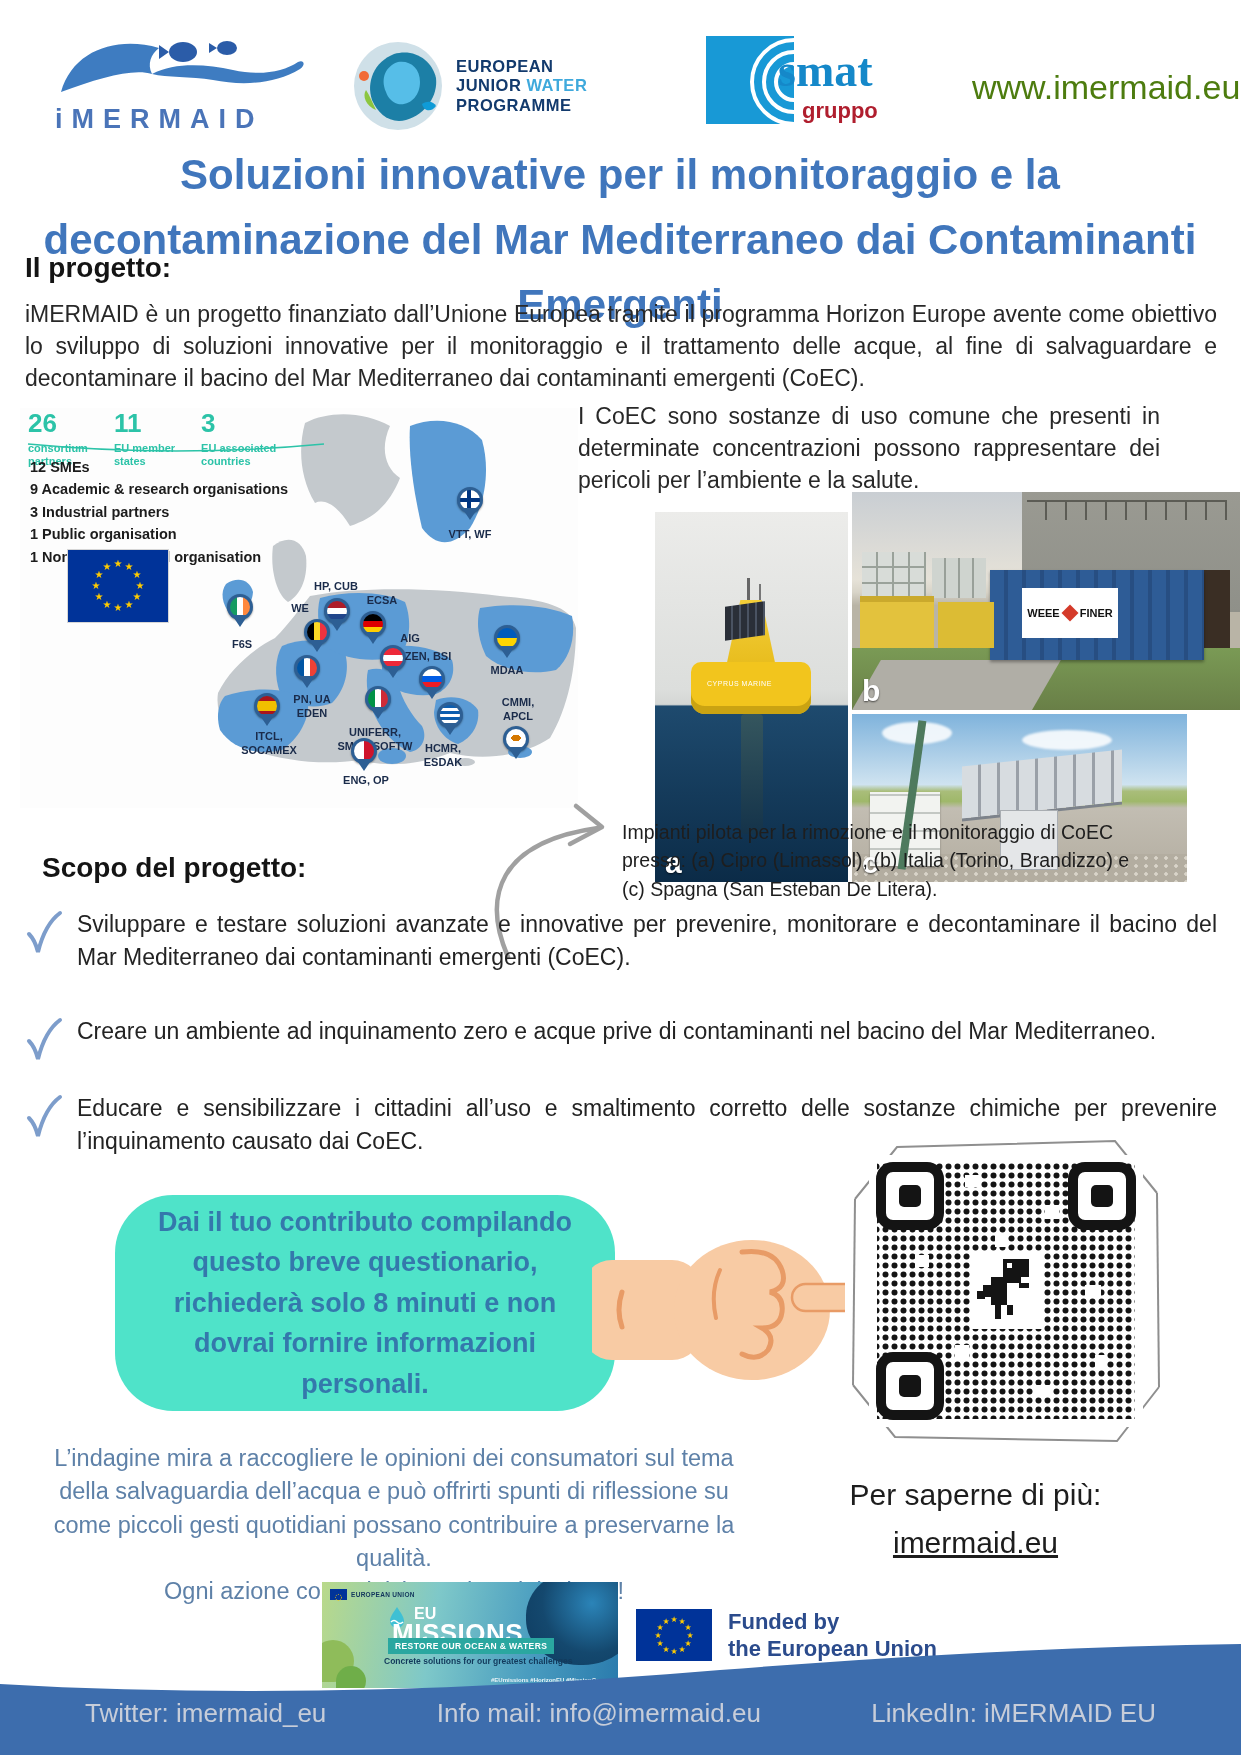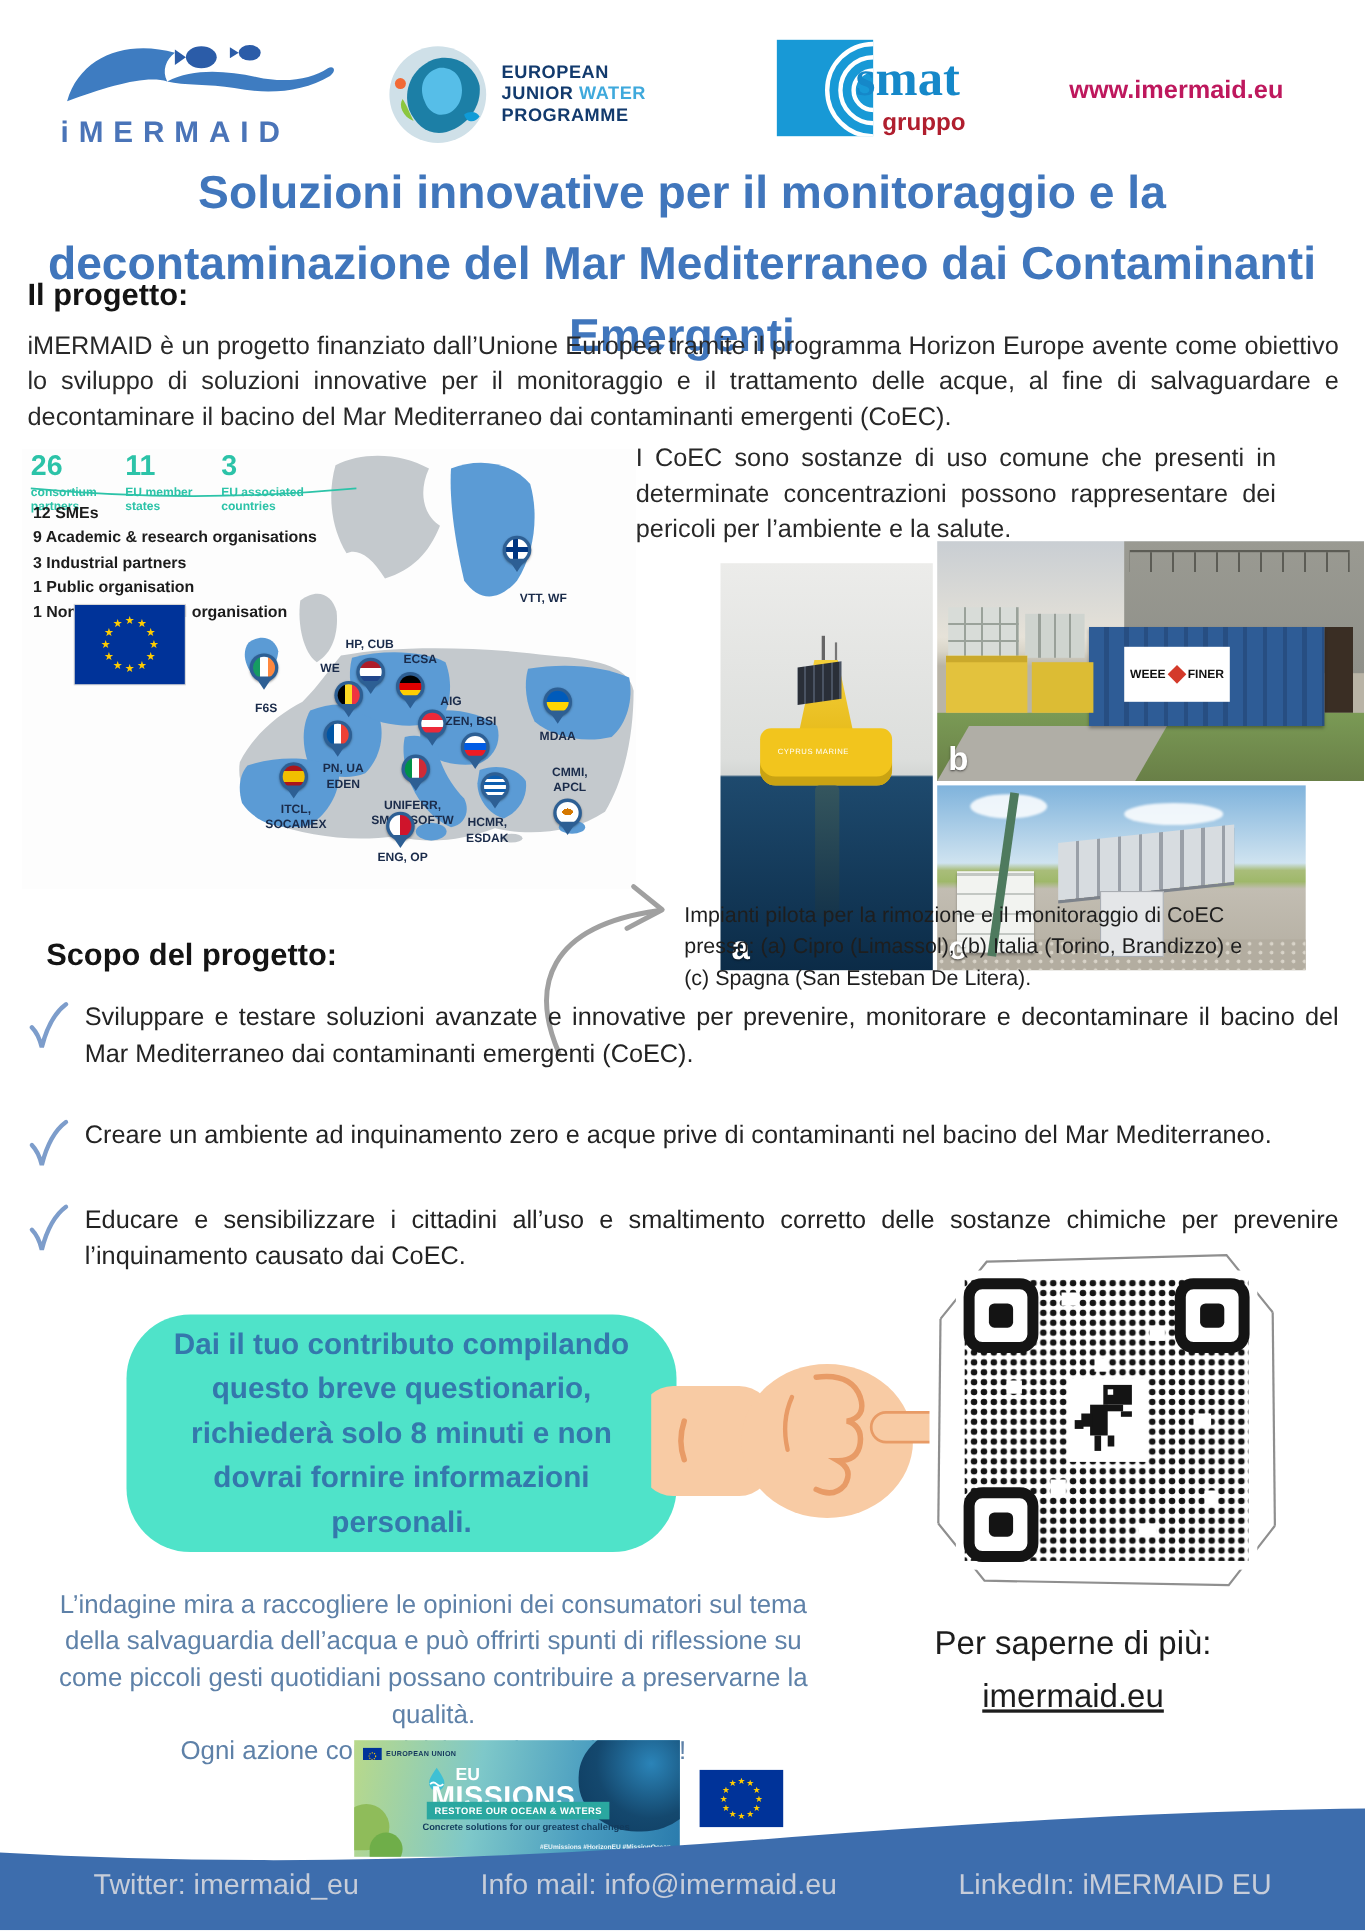--- a/index.html
+++ b/index.html
@@ -6,21 +6,21 @@
   #poster{position:relative;width:1241px;height:1755px;background:#ffffff;overflow:hidden;
           font-family:"Liberation Sans","DejaVu Sans",sans-serif;color:#222;}
   .abs{position:absolute;}
 
   
   .imermaid-word{font-size:27px;font-weight:bold;letter-spacing:9px;color:#4a74b8;}
   .ejwp-text{font-size:16.5px;font-weight:bold;color:#123a6d;line-height:1.18;letter-spacing:.5px;}
   .ejwp-text .water{color:#3fa9dc;}
   .smat-word{font-size:46px;color:#1588c9;font-weight:bold;font-family:"Liberation Serif",serif;}
   .smat-sub{font-size:22px;font-weight:bold;color:#b01e2e;}
-  .site-url{font-size:23px;color:#be185d;text-decoration:none;font-weight:bold;}
+  .site-url{font-size:34px;color:#4d7c0f;text-decoration:none;}
 
   
   .main-title{width:1180px;text-align:center;font-size:42px;font-weight:bold;color:#4076bc;line-height:1.55;}
   .h-black{font-size:28px;font-weight:bold;color:#141414;}
   .body-text{font-size:23px;line-height:1.4;color:#282828;text-align:justify;}
 
   
   .map-panel{left:20px;top:408px;width:558px;height:400px;background:#fdfdfd;}
   .map-svg{position:absolute;left:0;top:0;width:558px;height:400px;}
   .stats-row{position:absolute;left:8px;top:2px;display:flex;gap:26px;}
@@ -243,21 +243,21 @@
           <text x="28" y="39">★</text>
             <text x="31" y="28">★</text>
             <text x="39" y="20">★</text>
         </g>
       </svg>
     </div>
 
     <div class="pin" style="left:437px;top:79px;">
         <span class="pin-flag flag-fi"></span>
       </div>
-    <div class="pin-label" style="left:450px;top:130px;margin-left:24px;">VTT, WF</div>
+    <div class="pin-label" style="left:450px;top:120px;">VTT, WF</div>
     <div class="pin" style="left:207px;top:186px;">
         <span class="pin-flag flag-ie"></span>
       </div>
     <div class="pin-label" style="left:222px;top:230px;">F6S</div>
     <div class="pin" style="left:284px;top:211px;">
         <span class="pin-flag flag-be"></span>
       </div>
     <div class="pin-label" style="left:280px;top:194px;">WE</div>
     <div class="pin" style="left:304px;top:190px;">
         <span class="pin-flag flag-nl"></span>
@@ -495,20 +495,24 @@
             <text x="46" y="43">★</text>
           <text x="38" y="45">★</text>
             <text x="30" y="43">★</text>
             <text x="24" y="37">★</text>
           <text x="22" y="29">★</text>
             <text x="24" y="21">★</text>
             <text x="30" y="15">★</text>
         </g>
       </svg>
     </div>
+    <div class="funded-text">
+      <div>Funded by</div>
+      <div>the European Union</div>
+    </div>
   </div>
 
   <svg class="abs footer-svg" viewBox="0 0 1241 117" preserveAspectRatio="none">
     <path d="M0 46 C240 60 480 52 720 32 C900 18 1080 8 1241 6 L1241 117 L0 117 Z" fill="#3d6dad"></path>
   </svg>
   <div class="abs footer-row">
     <span class="footer-item">Twitter: imermaid_eu</span>
     <span class="footer-item">Info mail: info@imermaid.eu</span>
     <span class="footer-item">LinkedIn: iMERMAID EU</span>
   </div>

